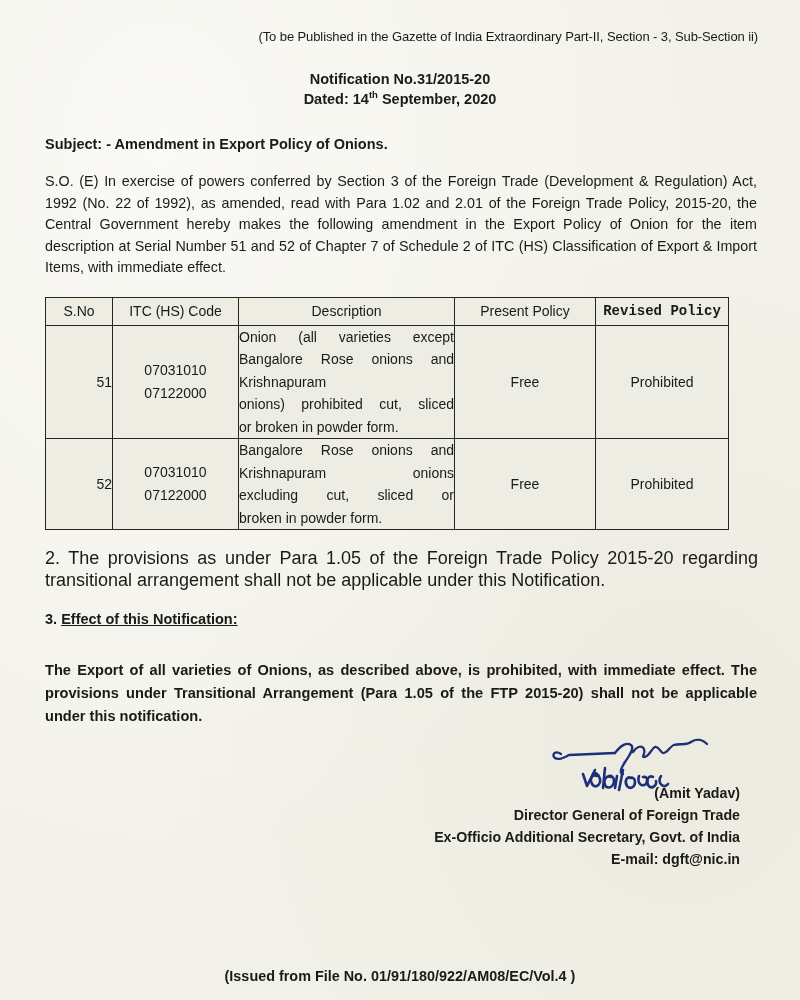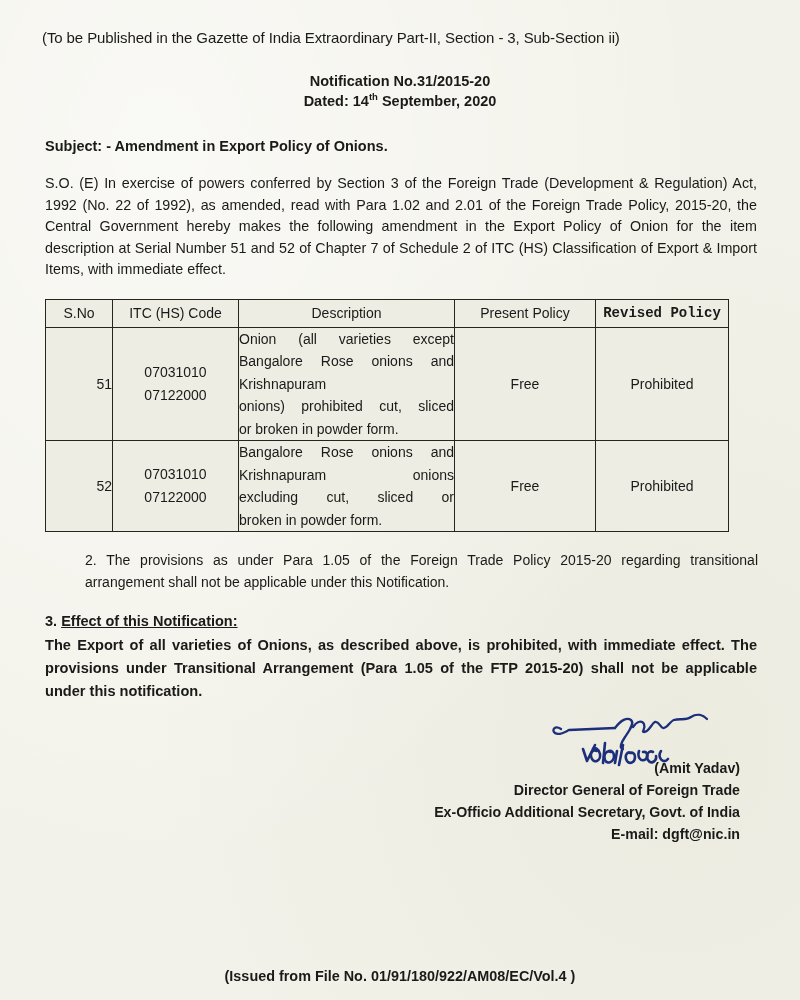--- a/index.html
+++ b/index.html
@@ -20,22 +20,22 @@
     width: 800px;
     height: 1000px;
     box-sizing: border-box;
     padding: 0 42px;
     background:
       radial-gradient(ellipse at 20% 15%, rgba(255,255,255,0.55) 0%, rgba(255,255,255,0) 60%),
       radial-gradient(ellipse at 85% 75%, rgba(230,228,214,0.5) 0%, rgba(255,255,255,0) 55%),
       #f3f2ea;
   }
   .gazette-line {
-    text-align: left;
-    font-size: 15px;
+    text-align: right;
+    font-size: 13px;
     letter-spacing: -0.1px;
     padding-top: 29px;
     white-space: nowrap;
   }
   .org-block {
     text-align: center;
     font-weight: bold;
     font-size: 15px;
     line-height: 20.5px;
     margin-top: 24px;
@@ -107,40 +107,39 @@
   td.desc .dline { display: block; }
   td.desc .just {
     display: block;
     text-align: justify;
     text-align-last: justify;
   }
   td.pres { text-align: center; font-size: 14.3px; }
   td.rev  { text-align: center; font-size: 14.3px; font-weight: bold; }
   
   .after-para {
-    font-size: 14px;
+    font-size: 18px;
     line-height: 22px;
     text-align: justify;
     margin-top: 17px;
     padding-left: 3px;
-    margin-left: 40px;
   }
   .effect-head {
     font-size: 14.5px;
     font-weight: bold;
     margin-top: 20px;
     padding-left: 3px;
   }
   .effect-head .und { text-decoration: underline; }
   .effect-para {
     font-size: 14.6px;
     font-weight: bold;
     line-height: 23px;
     text-align: justify;
-    margin-top: 5px;
+    margin-top: 32px;
     padding-left: 3px;
     padding-right: 1px;
   }
   
   .sign-zone {
     position: relative;
     margin-top: 8px;
     height: 120px;
   }
   .sig-ink {

